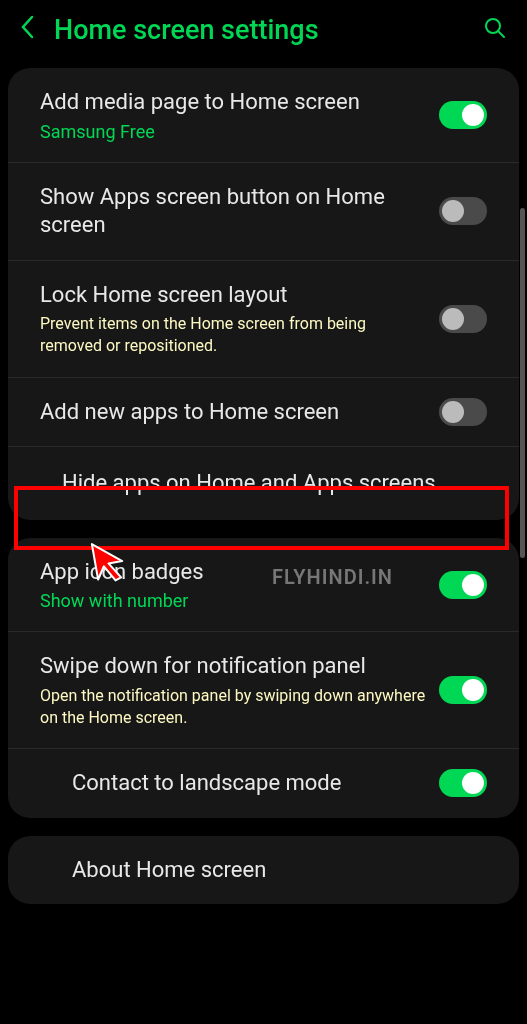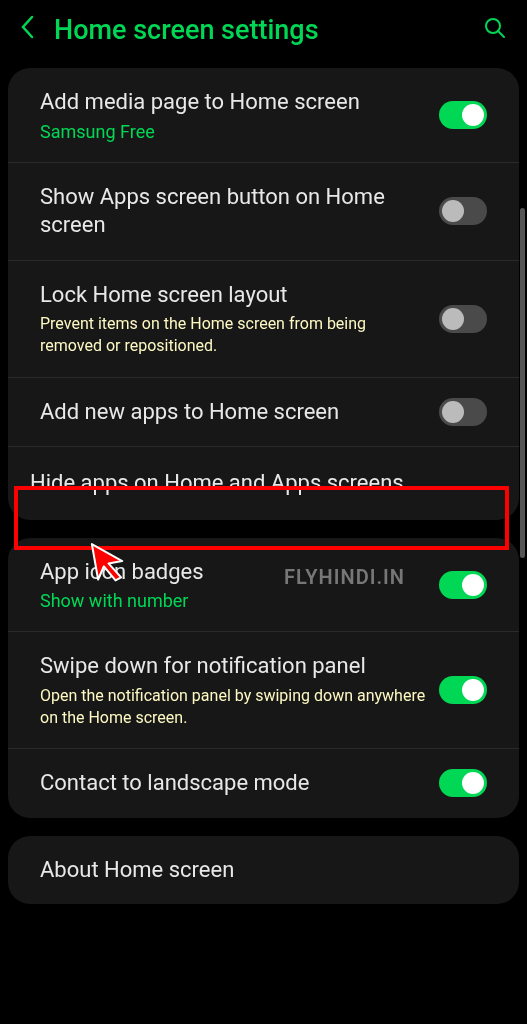--- a/index.html
+++ b/index.html
@@ -38,21 +38,21 @@
       border-radius: 22px;
       overflow: hidden;
     }
     .row {
       display: flex;
       align-items: center;
       padding: 20px 32px;
       border-bottom: 1px solid #2a2a2a;
       position: relative;
     }
-    .row:last-child { border-bottom: none; }
+    .row:last-child { border-bottom: none; margin-left: 32px; }
     .row-text { flex: 1; padding-right: 10px; }
     .row-title {
       font-size: 22px;
       color: #e8e8e8;
       line-height: 1.3;
     }
     .row-subtitle-green {
       font-size: 18px;
       color: #00d755;
       margin-top: 4px;
@@ -210,15 +210,15 @@
 </div>
 
 <div class="highlight-box" style="left:14px; top:486px; width:495px; height:64px;"></div>
 
 <div class="cursor" style="left:88px; top:538px;">
   <svg width="40" height="46" viewBox="0 0 40 46">
     <path d="M5 42 L5 6 L32 28 L18 28 L28 44 L22 46 L13 30 L5 42 Z" transform="translate(2,-2) rotate(-10 15 25)" fill="#ff0000" stroke="#ffffff" stroke-width="2" stroke-linejoin="round"></path>
   </svg>
 </div>
 
-<div class="watermark" style="left:284px; top:565px;">FLYHINDI.IN</div>
+<div class="watermark" style="left:272px; top:565px;">FLYHINDI.IN</div>
 
 <div class="scrollbar"></div>
 
 </body></html>

